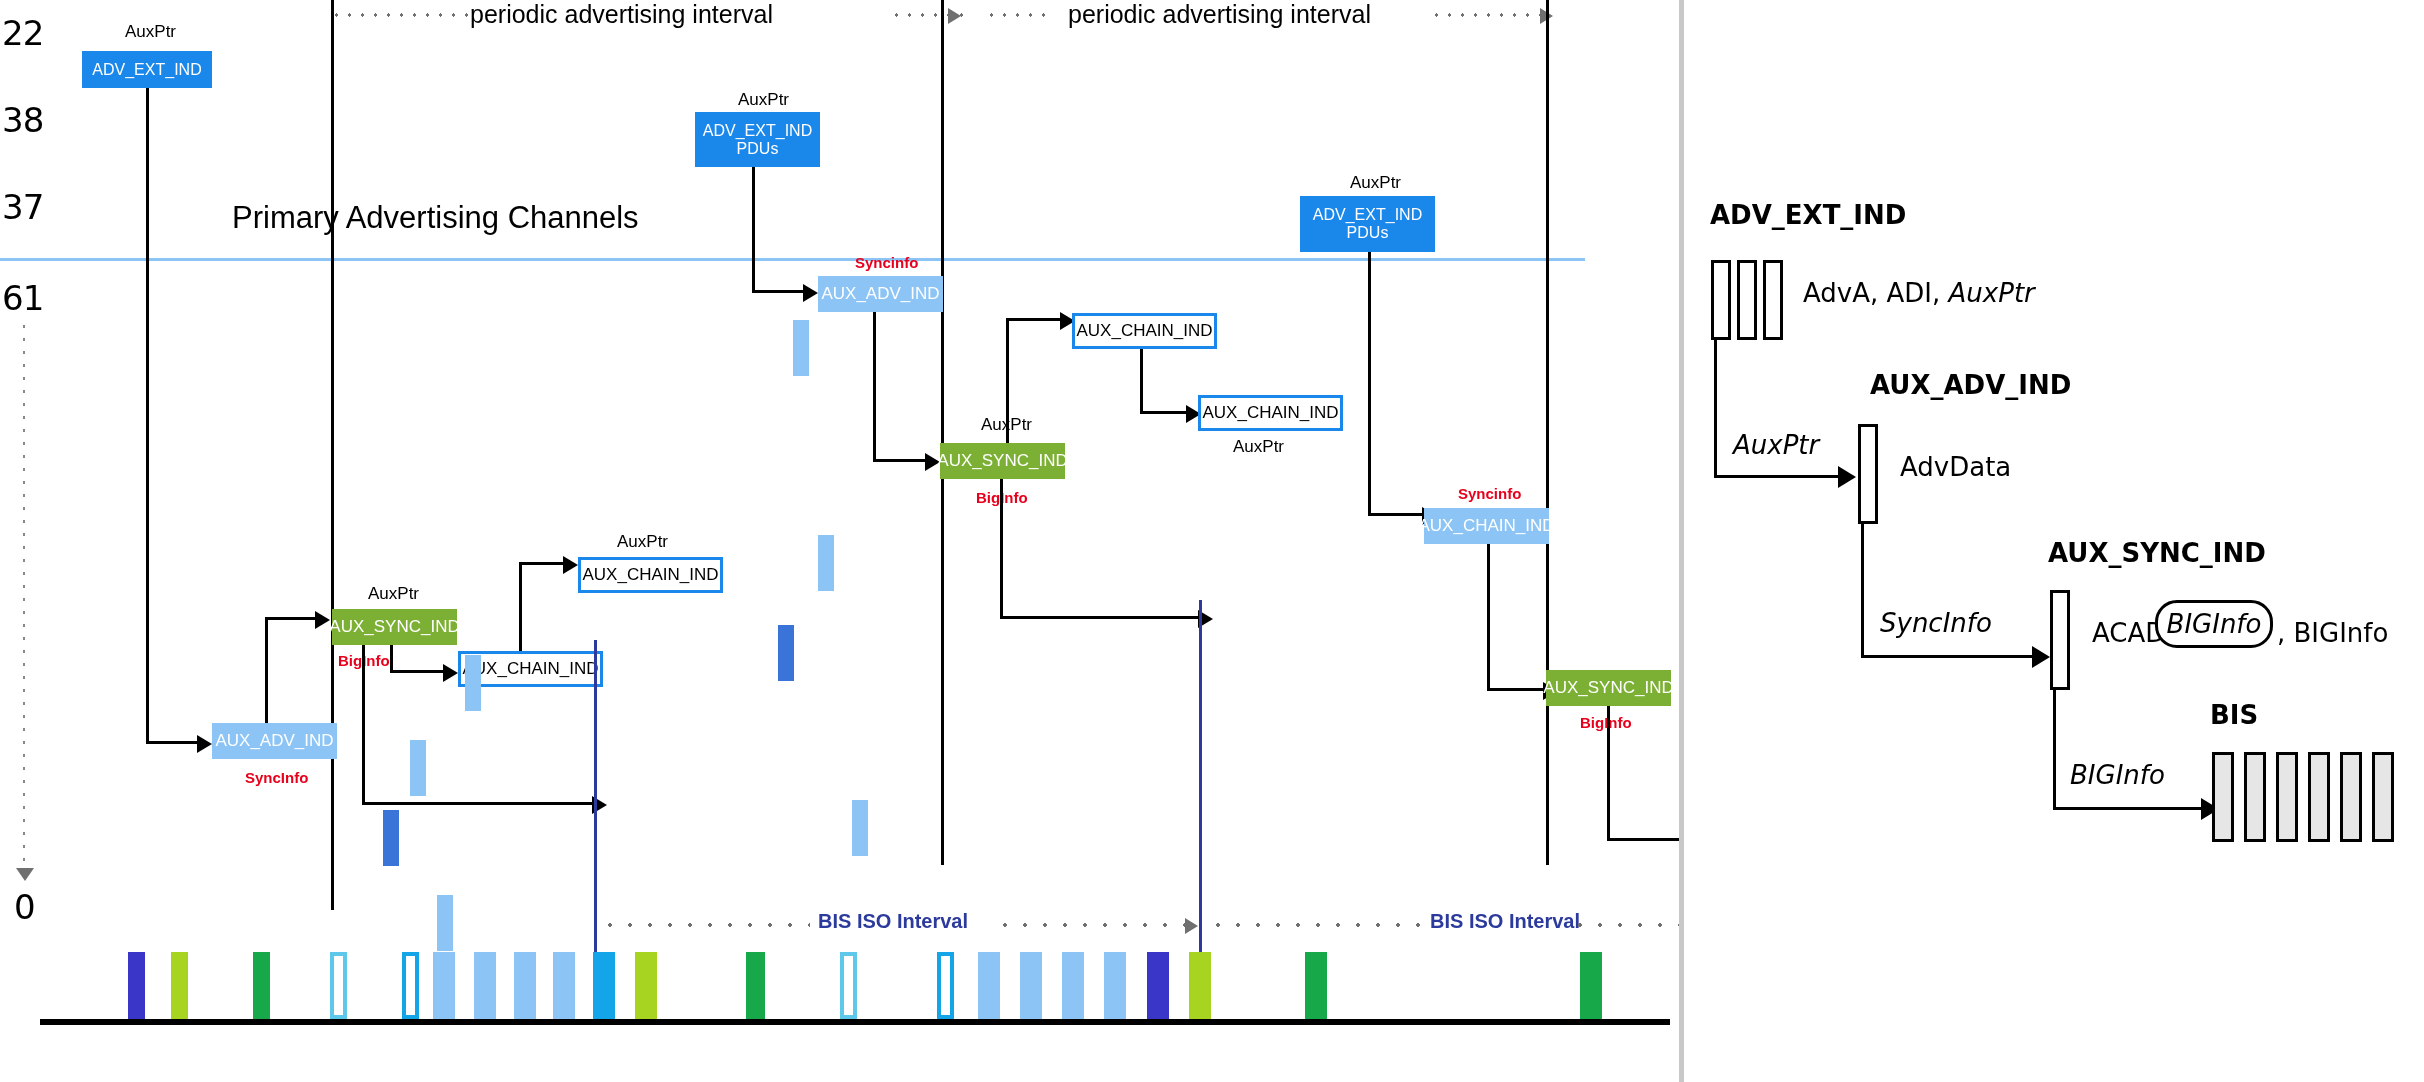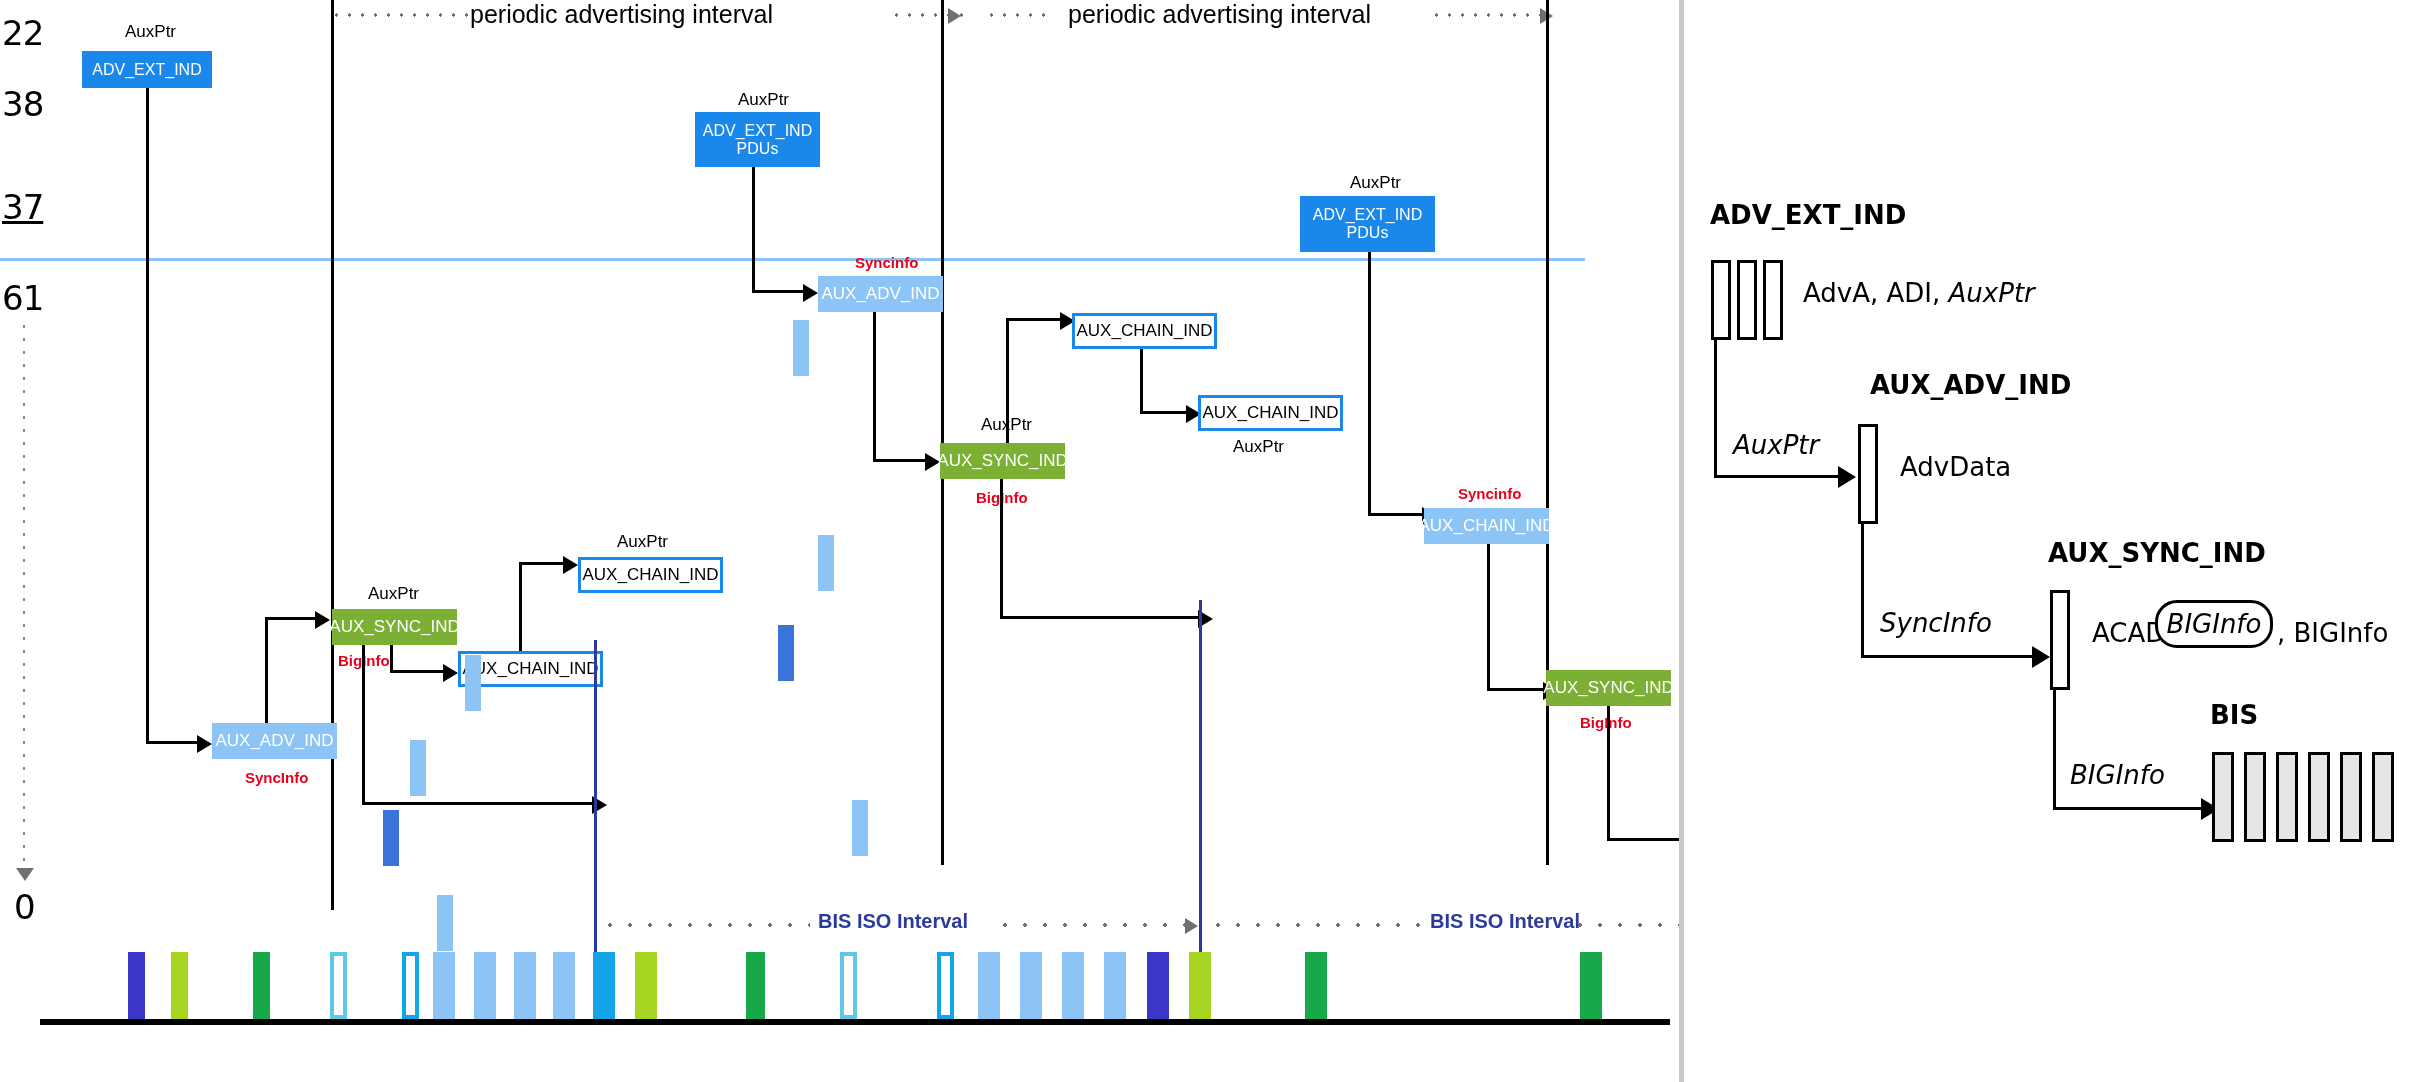--- a/index.html
+++ b/index.html
@@ -67,22 +67,22 @@
   .pill{position:absolute;border:3px solid #000;border-radius:22px;background:#fff;
         display:flex;align-items:center;justify-content:center;box-sizing:border-box;
         font-size:26px;font-style:italic;font-family:"DejaVu Sans",sans-serif;}
 </style>
 </head>
 <body>
 
 <div id="root">
 
   <div class="axis-num" style="left:2px;  top:13px;">22</div>
-  <div class="axis-num" style="left:2px;  top:84px;text-align:right;">38</div>
-  <div class="axis-num" style="left:2px;  top:187px;text-decoration:underline;">37</div>
+  <div class="axis-num" style="left:2px;  top:100px;text-align:right;">38</div>
+  <div class="axis-num" style="left:2px;  top:187px;">37</div>
   <div class="axis-num" style="left:2px;  top:278px;">61</div>
   <div class="axis-num" style="left:14px; top:887px;">0</div>
 
   <div class="dotcol" style="left:22px;top:320px;height:550px;"></div>
   <div class="arrD-gray" style="left:16px;top:868px;"></div>
 
   <div class="blueline" style="left:0px;top:258px;width:1585px;"></div>
 
   <div class="dotrow" style="left:330px;top:13px;width:140px;"></div>
   <div class="lbl-periodic" style="left:470px;top:0px;">periodic advertising interval</div>
@@ -91,20 +91,21 @@
 
   <div class="dotrow" style="left:985px;top:13px;width:70px;"></div>
   <div class="lbl-periodic" style="left:1068px;top:0px;">periodic advertising interval</div>
   <div class="dotrow" style="left:1430px;top:13px;width:110px;"></div>
   <div class="arrR-gray" style="left:1540px;top:8px;"></div>
 
   <div class="vline" style="left:331px; top:0px;   height:910px;"></div>
   <div class="vline" style="left:941px; top:0px;   height:865px;"></div>
   <div class="vline" style="left:1546px;top:0px;   height:865px;"></div>
 
+  <div class="lbl-section" style="left:232px;top:200px;">Primary Advertising Channels</div>
 
   <div class="lbl-small" style="left:125px;top:22px;">AuxPtr</div>
   <div class="box box-advext" style="left:82px;top:51px;width:130px;height:37px;">ADV_EXT_IND</div>
   <div class="conn" style="left:146px;top:88px;width:3px;height:656px;"></div>
   <div class="conn" style="left:146px;top:741px;width:54px;height:3px;"></div>
   <div class="arrowR" style="left:197px;top:735px;"></div>
 
   <div class="box box-auxadv" style="left:212px;top:723px;width:125px;height:36px;">AUX_ADV_IND</div>
   <div class="lbl-red" style="left:245px;top:769px;">SyncInfo</div>
   <div class="conn" style="left:265px;top:617px;width:3px;height:106px;"></div>

